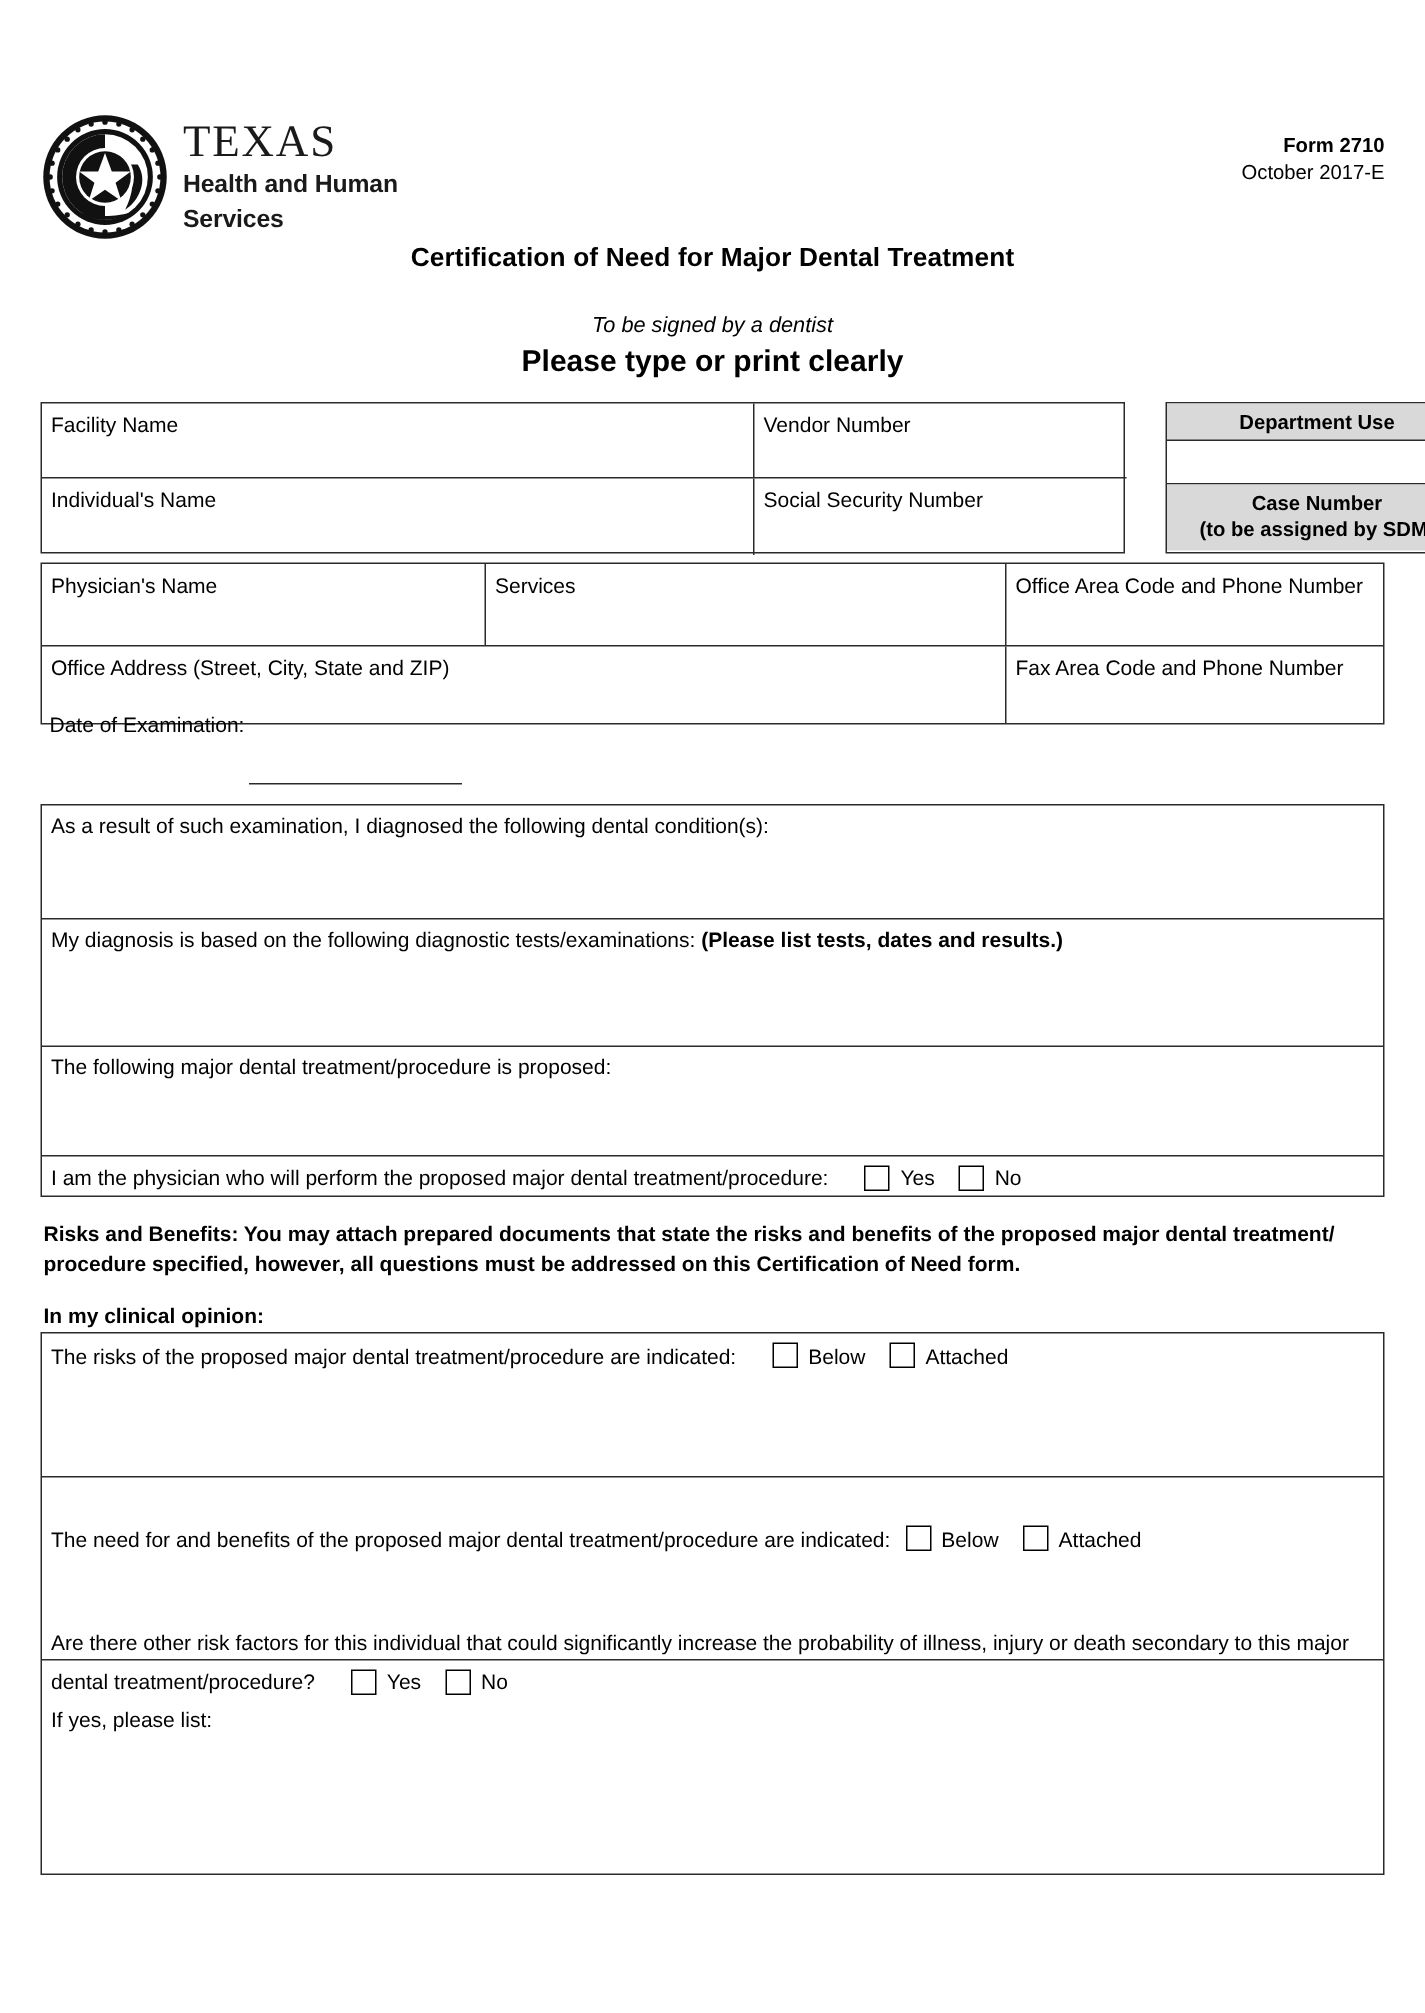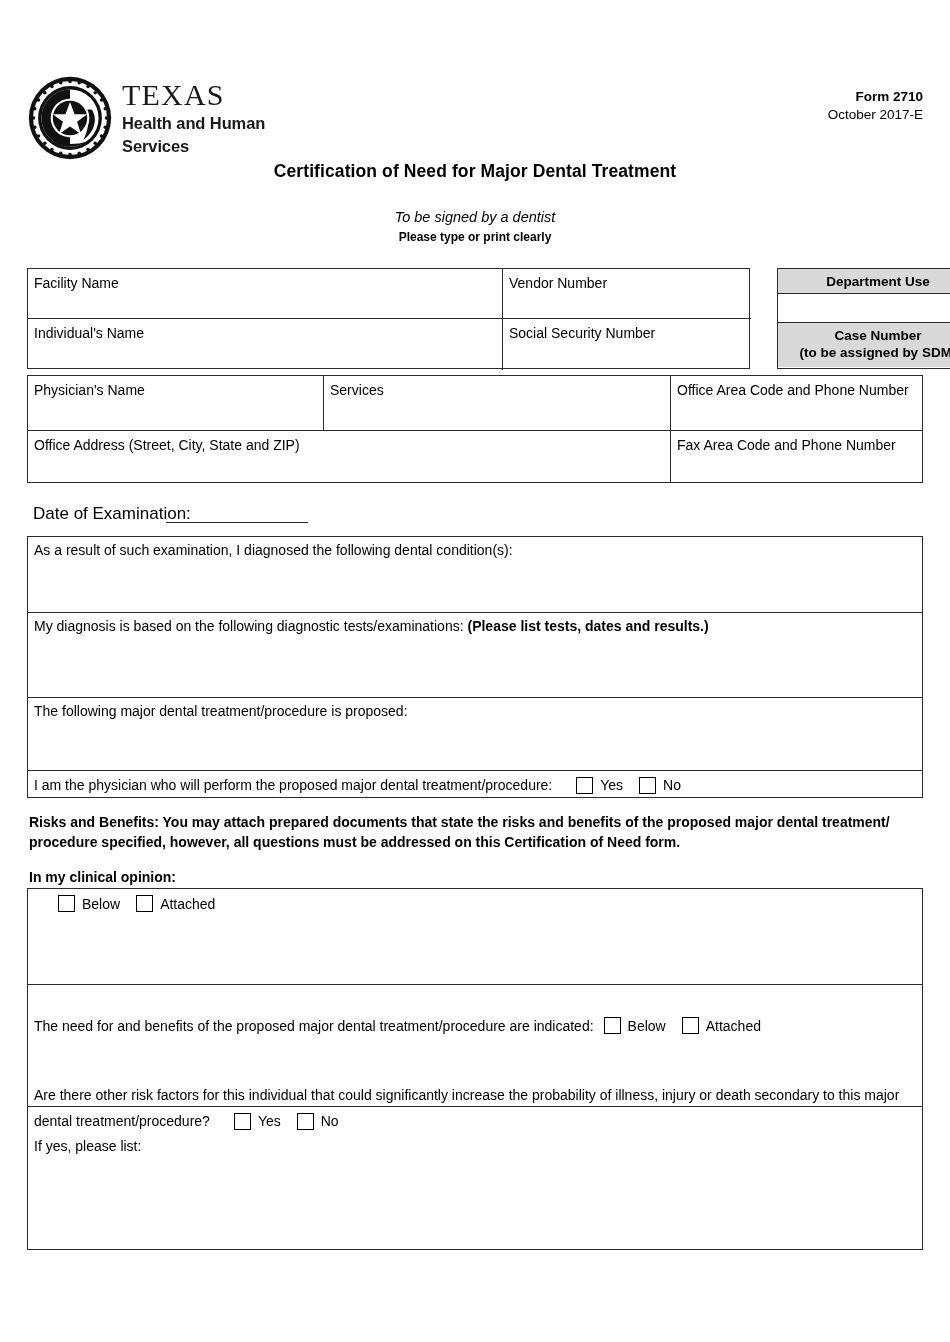--- a/index.html
+++ b/index.html
@@ -75,21 +75,21 @@
     top: 209px;
     text-align: center;
     font-size: 14.5px;
     font-style: italic;
   }
   .sub2 {
     position: absolute;
     left: 0; right: 0;
     top: 230px;
     text-align: center;
-    font-size: 12px;
+    font-size: 20px;
     font-weight: bold;
   }
 
   
   .blk {
     position: absolute;
     border: 1.6px solid #2b2b2b;
     background: #fff;
     text-decoration: underline;
   }
@@ -130,22 +130,22 @@
   .t2-r2 { position: absolute; left: 0; top: 55px; width: 100%; height: 51px; }
   .t2-a { position: absolute; left: 0; top: 0; width: 296px; height: 100%; border-right: 1.6px solid #2b2b2b; }
   .t2-b { position: absolute; left: 296px; top: 0; width: 347px; height: 100%; border-right: 1.6px solid #2b2b2b; }
   .t2-c { position: absolute; left: 643px; top: 0; right: 0; height: 100%; }
   .t2-wide { position: absolute; left: 0; top: 0; width: 643px; height: 100%; border-right: 1.6px solid #2b2b2b; }
   .t2-c2 { position: absolute; left: 643px; top: 0; right: 0; height: 100%; }
 
   
   .dateline {
     position: absolute;
-    left: 33px; top: 504px;
-    font-size: 17px;
+    left: 33px; top: 475px;
+    font-size: 14px;
   }
   .dateline-rule {
     position: absolute;
     left: 166px; top: 522px;
     width: 142px; height: 0;
     border-bottom: 1.6px solid #2b2b2b;
   }
 
   
   #diag { left: 27px; top: 536px; width: 896px; height: 262px; }
@@ -357,20 +357,21 @@
     </div>
   </div>
 
   <div class="riskpara">Risks and Benefits: You may attach prepared documents that state the risks and benefits of the proposed major dental treatment/ procedure specified, however, all questions must be addressed on this Certification of Need form.</div>
   <div class="clinop">In my clinical opinion:</div>
 
   <div class="blk" id="opin">
 
     <div class="o-row o1">
       <div class="o-line">
+        <span>The risks of the proposed major dental treatment/procedure are indicated:</span>
         <span class="spacer-lg"></span>
         <span class="chk"></span>
         <span class="chk-lbl">Below</span>
         <span class="chk"></span>
         <span class="chk-lbl last">Attached</span>
       </div>
     </div>
 
     <div class="o-row o2">
       <div class="o-line">

